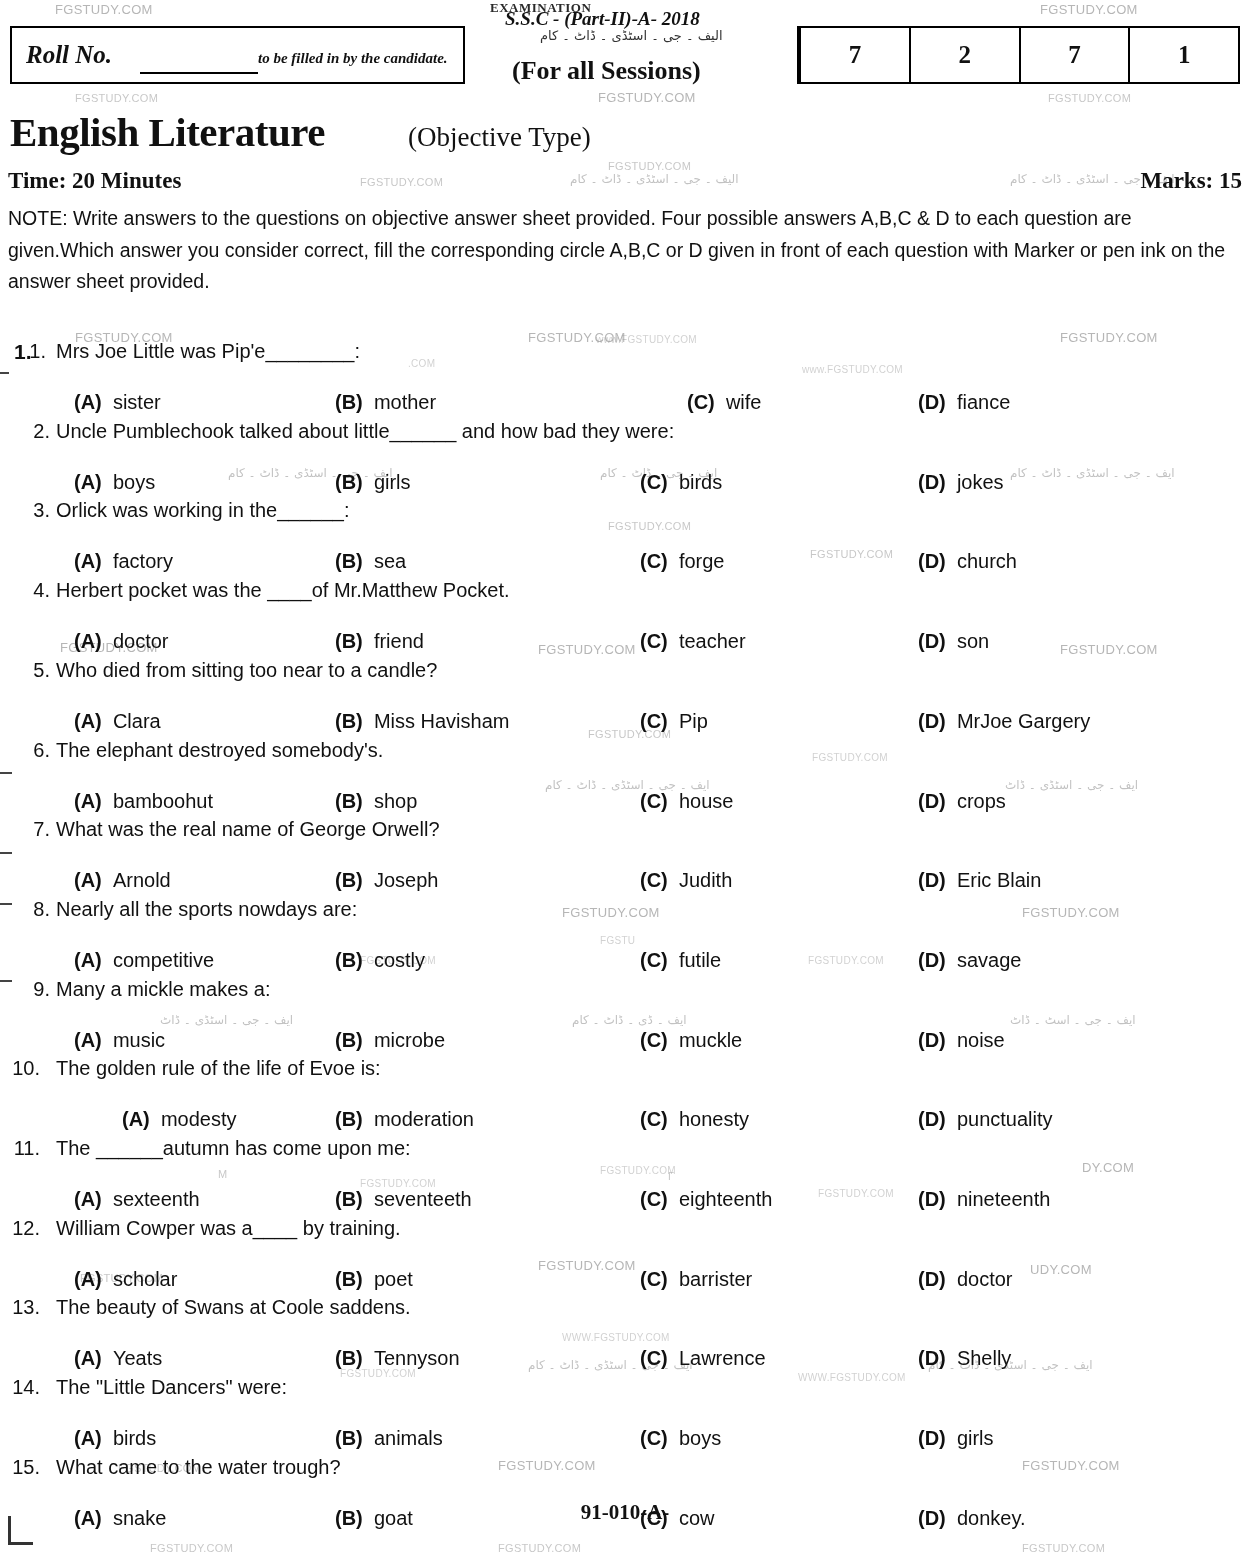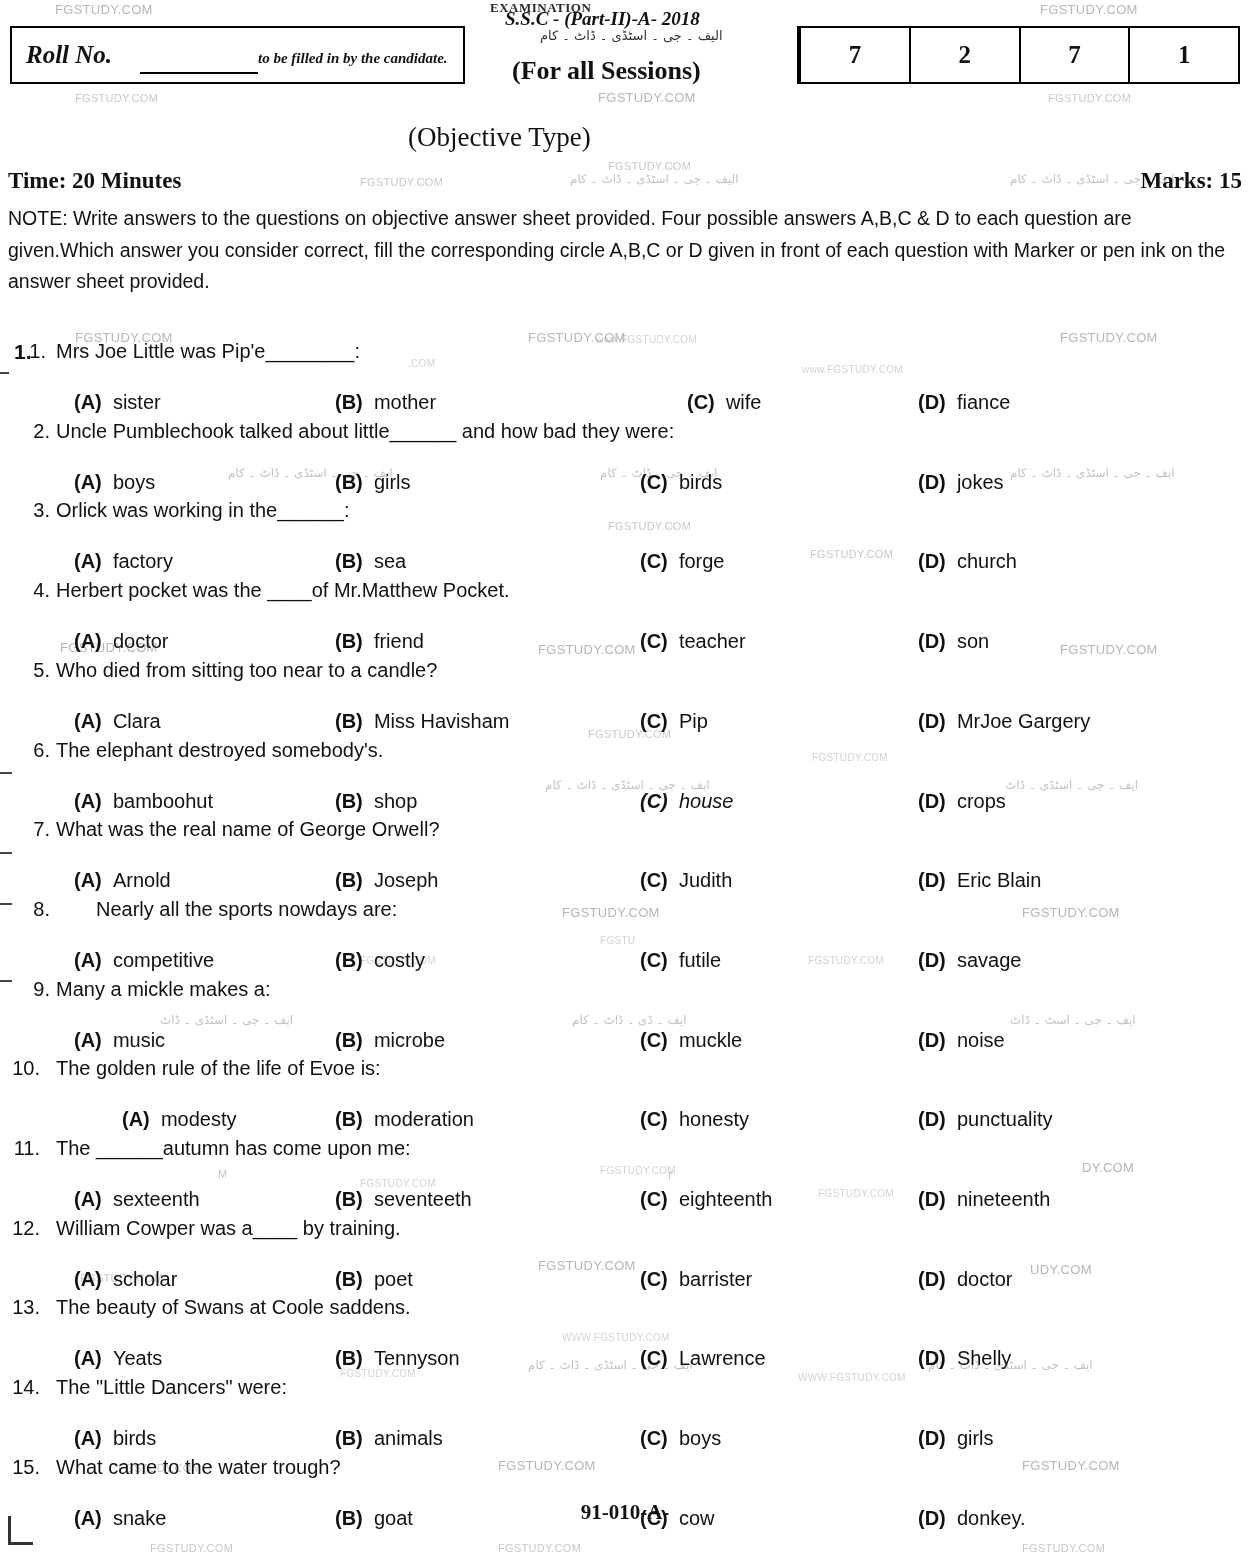--- a/index.html
+++ b/index.html
@@ -290,20 +290,21 @@
   <div class="urdu-head">الیف ۔ جی ۔ اسٹڈی ۔ ڈاٹ ۔ کام</div>
   <div class="sessions">(For all Sessions)</div>
 
   <div class="paper-code-box">
     <div class="code-cell">7</div>
     <div class="code-cell">2</div>
     <div class="code-cell">7</div>
     <div class="code-cell">1</div>
   </div>
 
+  <div class="subject">English Literature</div>
   <div class="objective">(Objective Type)</div>
   <div class="time">Time:  20  Minutes</div>
   <div class="marks">Marks: 15</div>
   <div class="note">NOTE: Write answers to the questions on objective answer sheet provided. Four possible answers A,B,C &amp; D to each question are given.Which answer you consider correct, fill the corresponding circle A,B,C or D given in front of each question with Marker or pen ink on the answer sheet provided.</div>
 
   <div class="lead-1">1.</div>
 
   <div id="questions-layer">
       <div class="q-num" style="left: 2px; top: 340px;">1.</div>
       <div class="q-text" style="left: 56px; top: 340px;">Mrs Joe Little was Pip'e________:</div>
@@ -332,30 +333,30 @@
       <div class="q-num" style="left: 6px; top: 658.8px;">5.</div>
       <div class="q-text" style="left: 56px; top: 658.8px;">Who died from sitting too near to a candle?</div>
       <div class="opt" style="left: 74px; top: 709.8px;"><span class="lab">(A)</span><span>&nbsp;&nbsp;</span><span>Clara</span></div>
       <div class="opt" style="left: 335px; top: 709.8px;"><span class="lab">(B)</span><span>&nbsp;&nbsp;</span><span>Miss  Havisham</span></div>
       <div class="opt" style="left: 640px; top: 709.8px;"><span class="lab">(C)</span><span>&nbsp;&nbsp;</span><span>Pip</span></div>
       <div class="opt" style="left: 918px; top: 709.8px;"><span class="lab">(D)</span><span>&nbsp;&nbsp;</span><span>MrJoe  Gargery</span></div>
       <div class="q-num" style="left: 6px; top: 738.5px;">6.</div>
       <div class="q-text" style="left: 56px; top: 738.5px;">The elephant destroyed somebody's.</div>
       <div class="opt" style="left: 74px; top: 789.5px;"><span class="lab">(A)</span><span>&nbsp;&nbsp;</span><span>bamboohut</span></div>
       <div class="opt" style="left: 335px; top: 789.5px;"><span class="lab">(B)</span><span>&nbsp;&nbsp;</span><span>shop</span></div>
-      <div class="opt" style="left: 640px; top: 789.5px; font-style: italic;"><span class="lab">(C)</span><span>&nbsp;&nbsp;</span><span>house</span></div>
+      <div class="opt" style="left: 640px; top: 789.5px;"><span class="lab">(C)</span><span>&nbsp;&nbsp;</span><span>house</span></div>
       <div class="opt" style="left: 918px; top: 789.5px;"><span class="lab">(D)</span><span>&nbsp;&nbsp;</span><span>crops</span></div>
       <div class="q-num" style="left: 6px; top: 818.2px;">7.</div>
       <div class="q-text" style="left: 56px; top: 818.2px;">What was the real name of George Orwell?</div>
       <div class="opt" style="left: 74px; top: 869.2px;"><span class="lab">(A)</span><span>&nbsp;&nbsp;</span><span>Arnold</span></div>
       <div class="opt" style="left: 335px; top: 869.2px;"><span class="lab">(B)</span><span>&nbsp;&nbsp;</span><span>Joseph</span></div>
       <div class="opt" style="left: 640px; top: 869.2px;"><span class="lab">(C)</span><span>&nbsp;&nbsp;</span><span>Judith</span></div>
       <div class="opt" style="left: 918px; top: 869.2px;"><span class="lab">(D)</span><span>&nbsp;&nbsp;</span><span>Eric Blain</span></div>
       <div class="q-num" style="left: 6px; top: 897.9px;">8.</div>
-      <div class="q-text" style="left: 56px; top: 897.9px; margin-left: 40px;">Nearly all the sports nowdays are:</div>
+      <div class="q-text" style="left: 56px; top: 897.9px;">Nearly all the sports nowdays are:</div>
       <div class="opt" style="left: 74px; top: 948.9px;"><span class="lab">(A)</span><span>&nbsp;&nbsp;</span><span>competitive</span></div>
       <div class="opt" style="left: 335px; top: 948.9px;"><span class="lab">(B)</span><span>&nbsp;&nbsp;</span><span>costly</span></div>
       <div class="opt" style="left: 640px; top: 948.9px;"><span class="lab">(C)</span><span>&nbsp;&nbsp;</span><span>futile</span></div>
       <div class="opt" style="left: 918px; top: 948.9px;"><span class="lab">(D)</span><span>&nbsp;&nbsp;</span><span>savage</span></div>
       <div class="q-num" style="left: 6px; top: 977.6px;">9.</div>
       <div class="q-text" style="left: 56px; top: 977.6px;">Many a mickle makes a:</div>
       <div class="opt" style="left: 74px; top: 1028.6px;"><span class="lab">(A)</span><span>&nbsp;&nbsp;</span><span>music</span></div>
       <div class="opt" style="left: 335px; top: 1028.6px;"><span class="lab">(B)</span><span>&nbsp;&nbsp;</span><span>microbe</span></div>
       <div class="opt" style="left: 640px; top: 1028.6px;"><span class="lab">(C)</span><span>&nbsp;&nbsp;</span><span>muckle</span></div>
       <div class="opt" style="left: 918px; top: 1028.6px;"><span class="lab">(D)</span><span>&nbsp;&nbsp;</span><span>noise</span></div>

